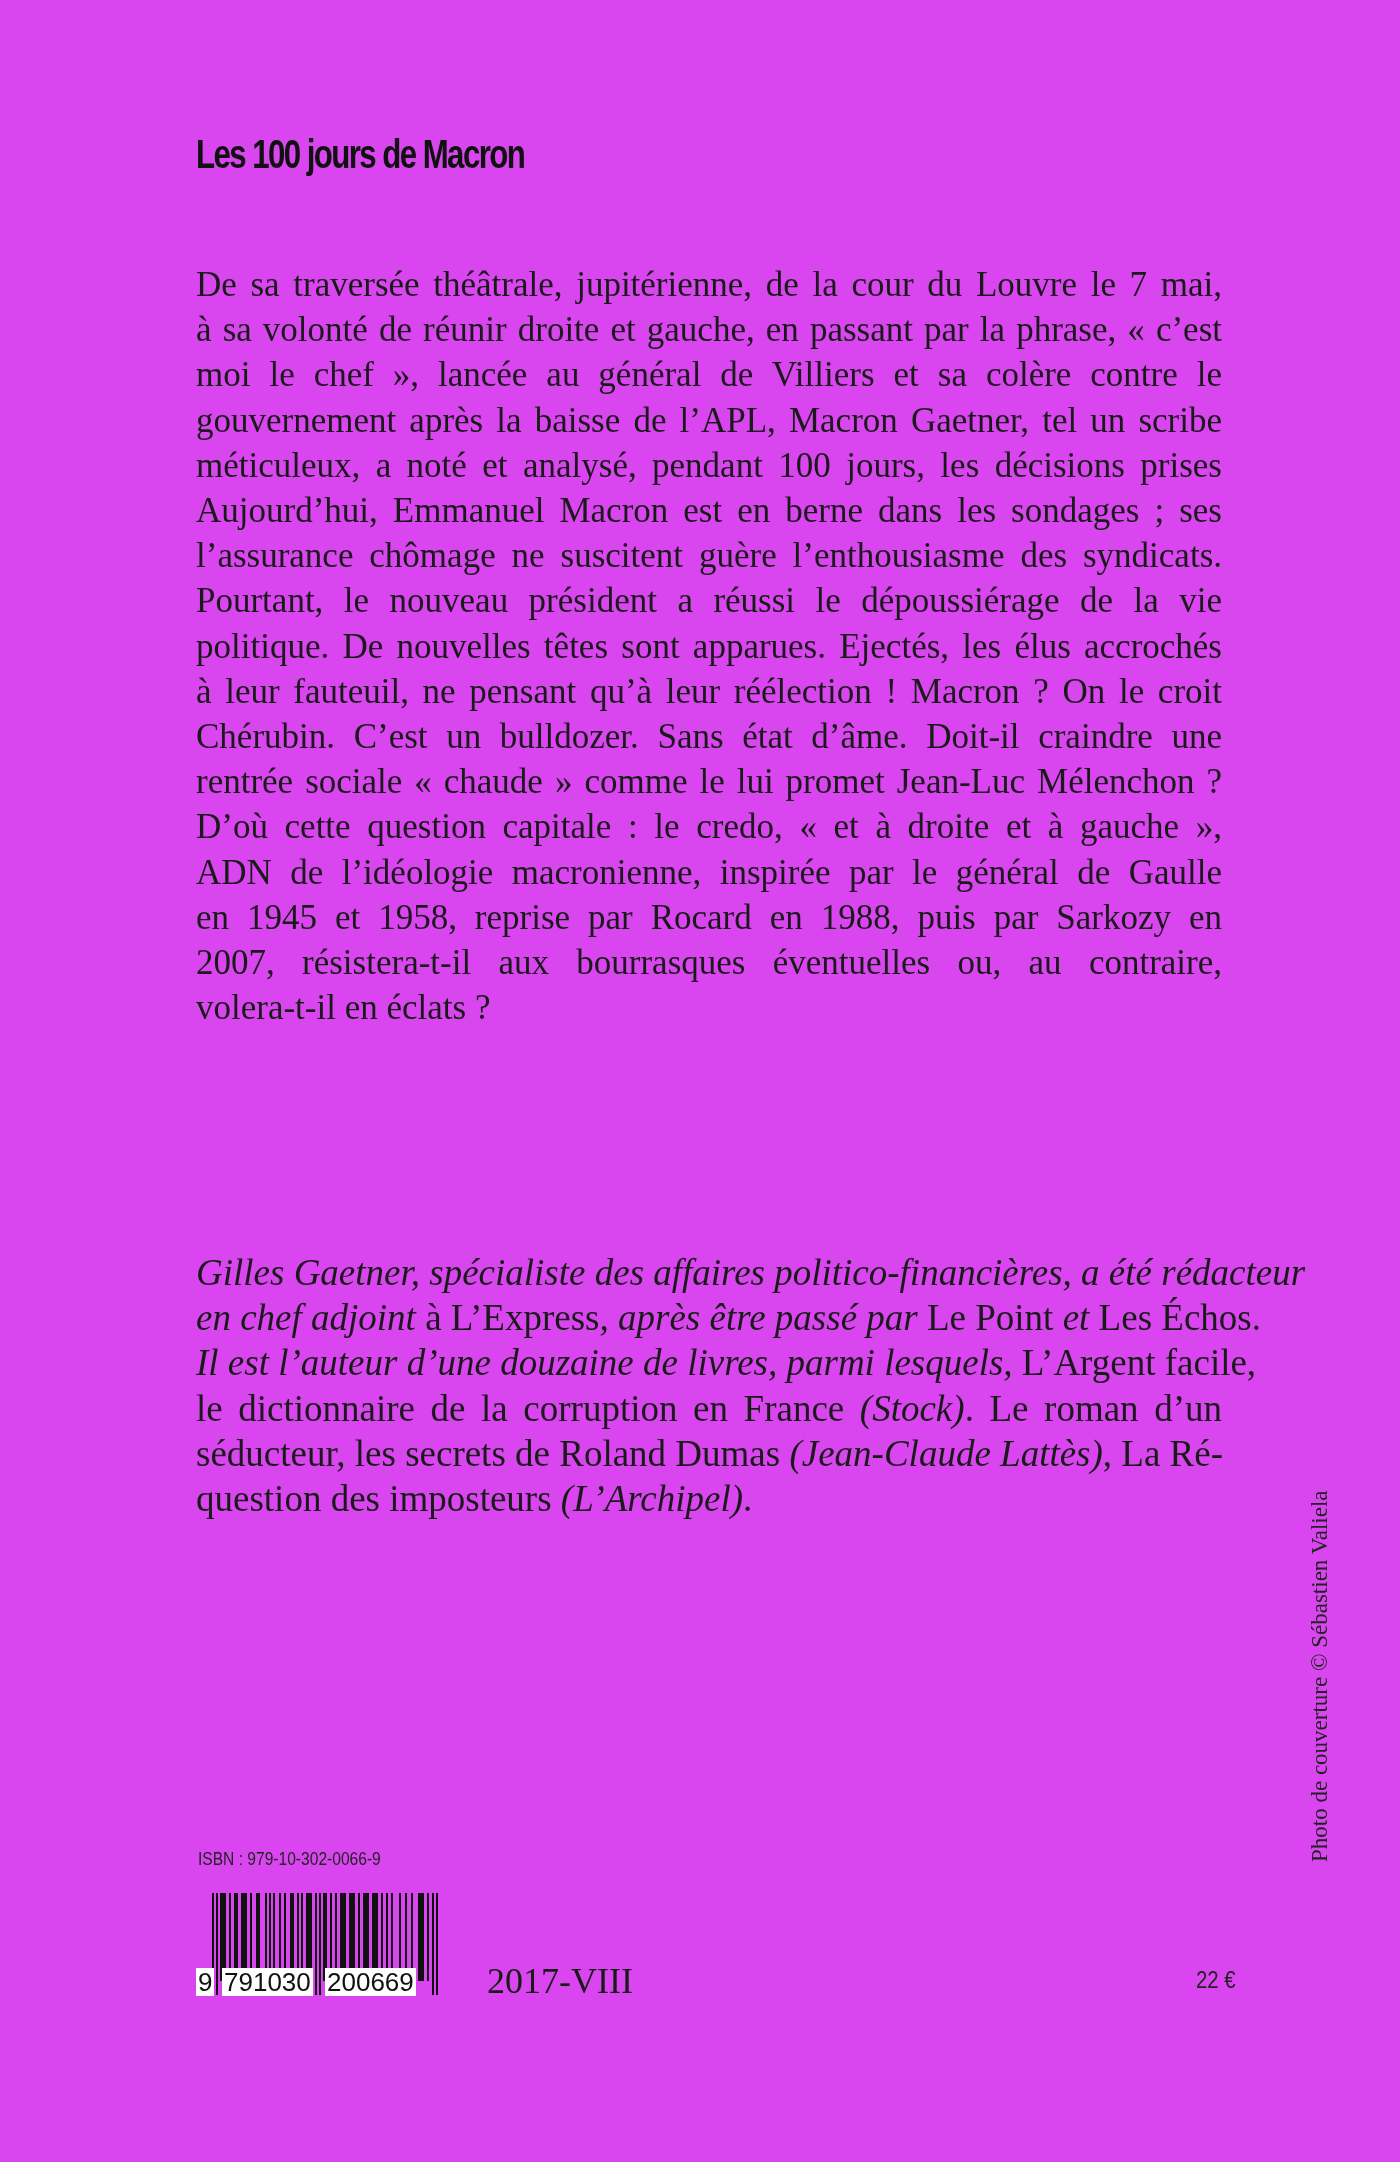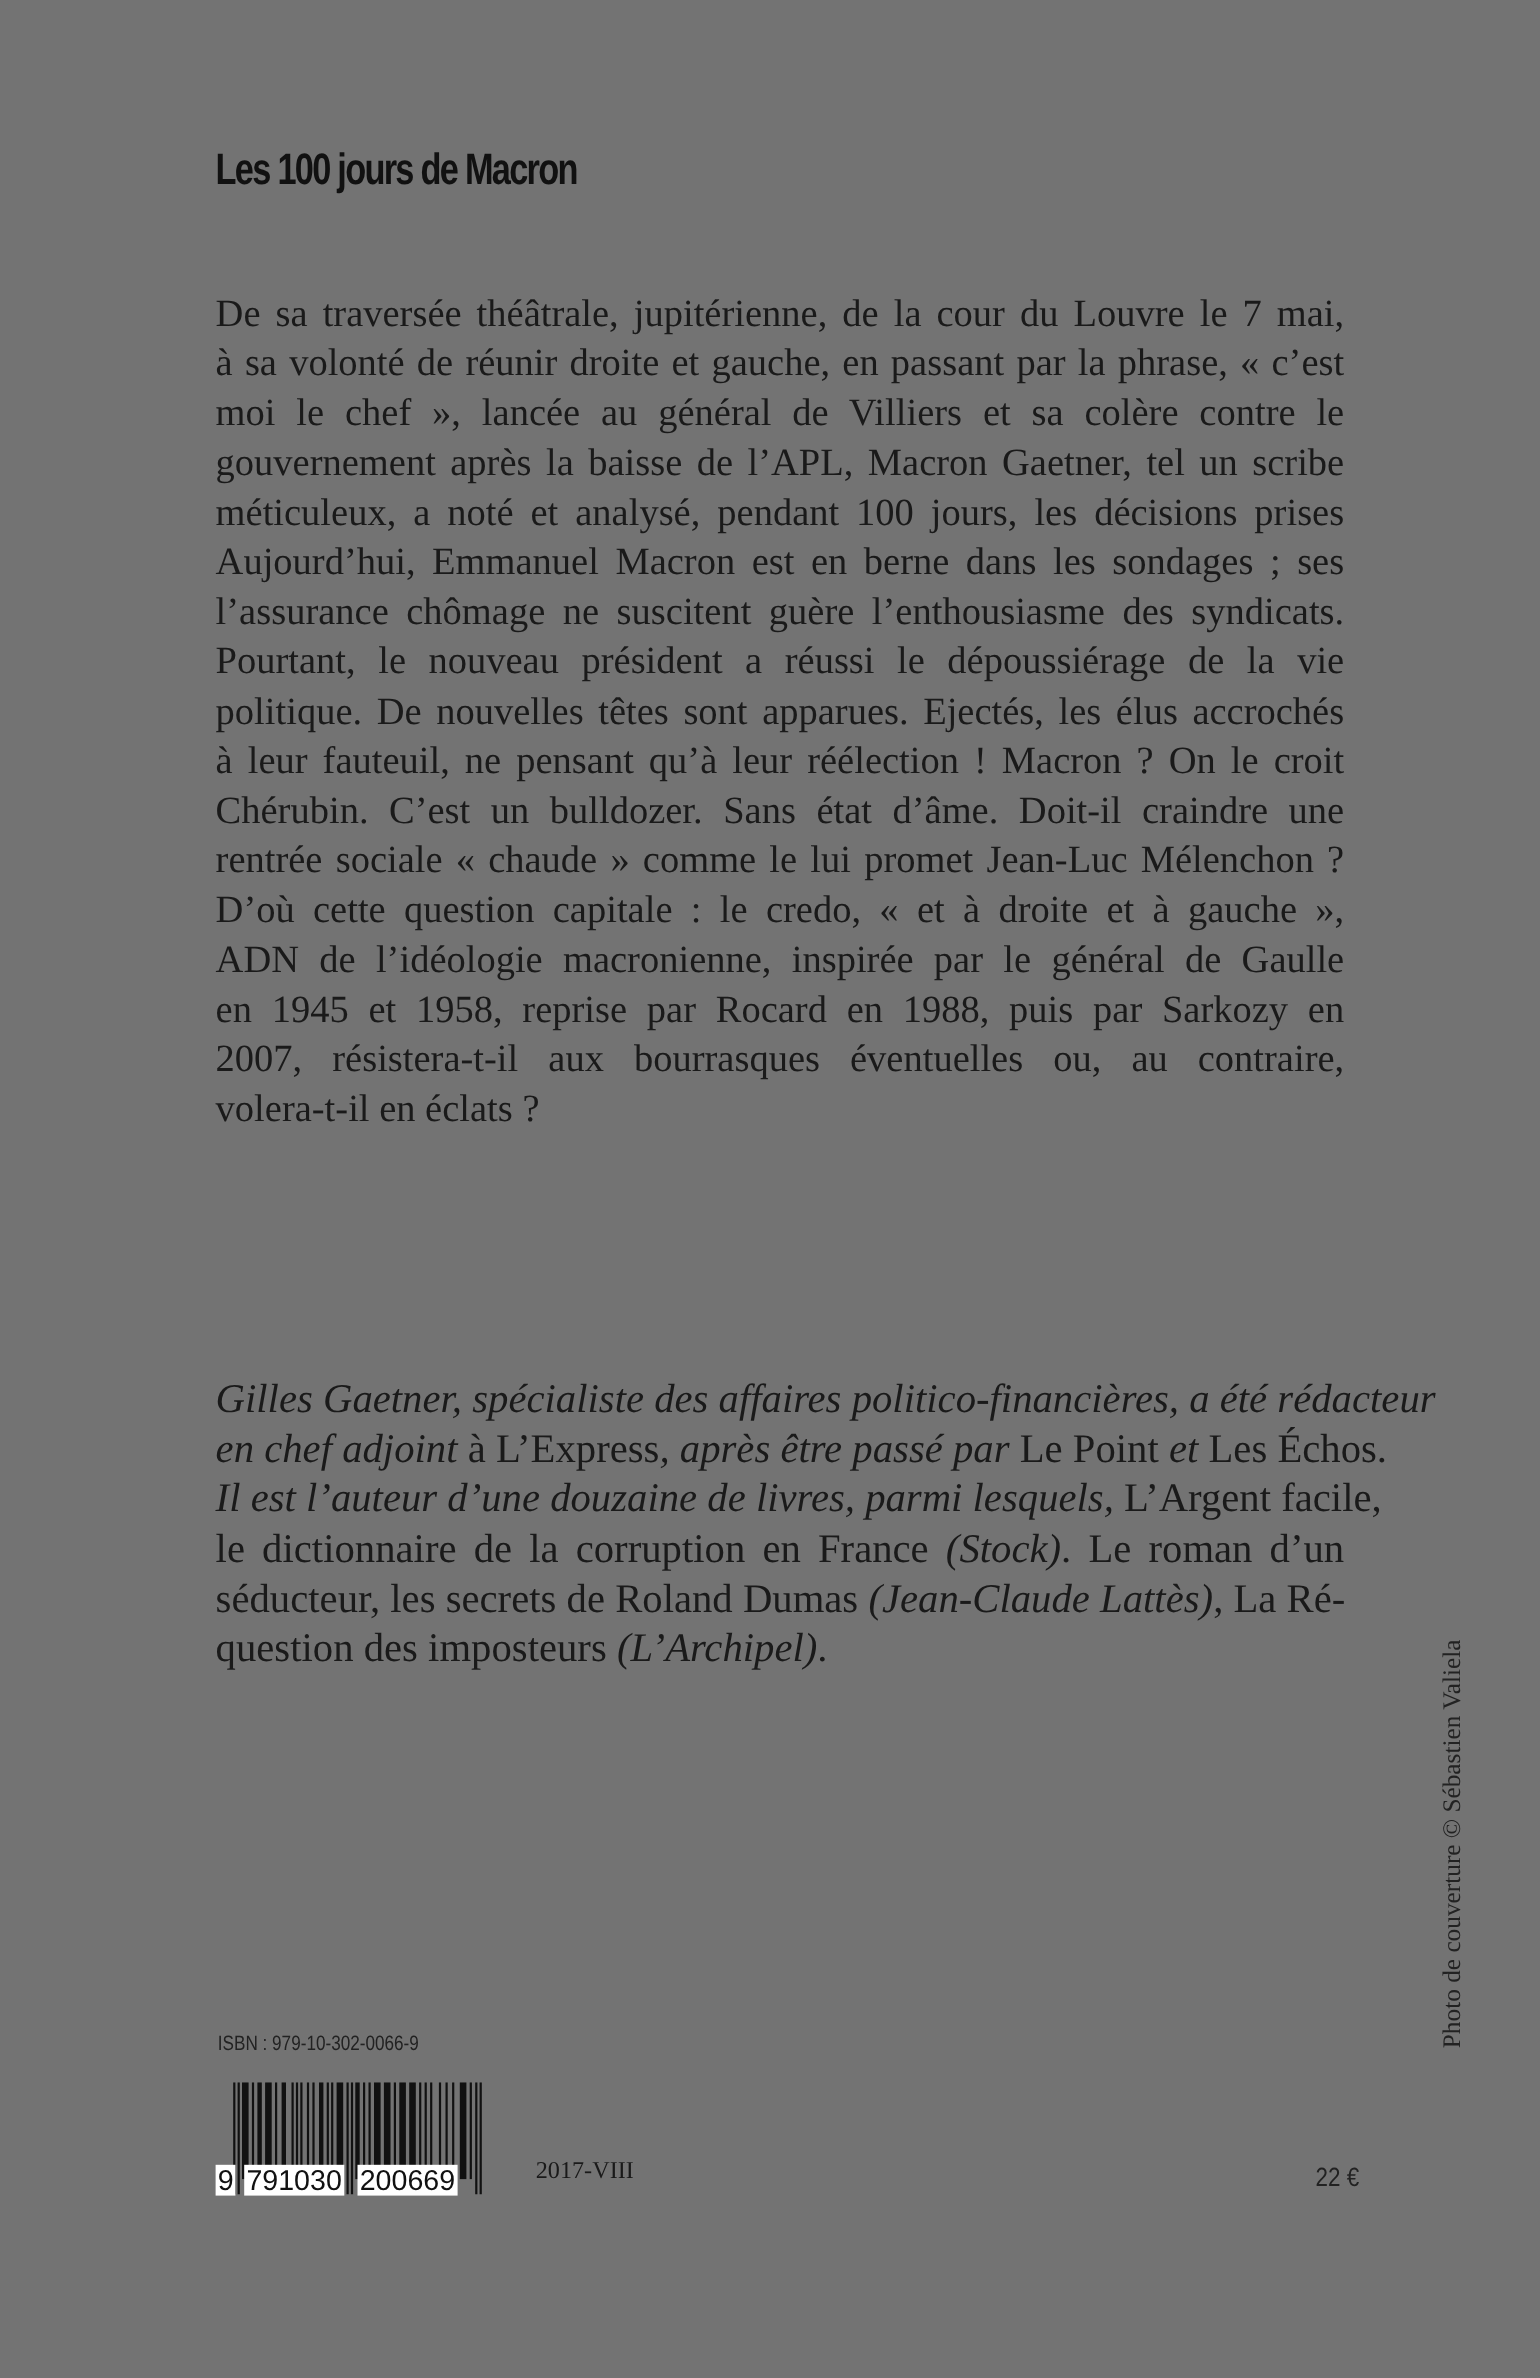--- a/index.html
+++ b/index.html
@@ -1,17 +1,17 @@
 <!DOCTYPE html>
 <html><head>
 <meta charset="utf-8">
 <style>
   html, body { margin: 0; padding: 0; background: #ffffff; }
   body { width: 1400px; height: 2162px; position: relative; overflow: hidden; color: #1a1a1a; }
-  .page { position: absolute; left: 0; top: 0; width: 1400px; height: 2162px; background: #737373; }
+  .page { position: absolute; left: 0; top: 0; width: 1400px; height: 2162px; background: #d946ef; }
   .title {
     position: absolute; left: 196px; top: 132px;
     font-family: "Liberation Sans", sans-serif; font-weight: bold;
     font-size: 40px; letter-spacing: -2px; transform: scaleX(0.78); transform-origin: left top;
     color: #111; white-space: nowrap;
   }
   .blurb {
     position: absolute; left: 196px; top: 262px; width: 1026px;
     font-family: "Liberation Serif", serif; font-size: 35px; line-height: 45.2px;
     text-align: justify; color: #1a1a1a;
@@ -37,21 +37,21 @@
   }
   .barcode { position: absolute; left: 198px; top: 1893px; width: 250px; height: 102px; }
   .barcode svg { display: block; }
   .barcode-digits {
     position: absolute; left: 198px; top: 1968px; width: 250px; height: 28px;
     font-family: "Liberation Sans", sans-serif; font-size: 26px; color: #111;
   }
   .barcode-digits span { position: absolute; top: 0; background: #fff; padding: 0 2px; line-height: 28px; }
   .edition {
     position: absolute; left: 487px; top: 1960px;
-    font-family: "Liberation Serif", serif; font-size: 22px; color: #1a1a1a; white-space: nowrap;
+    font-family: "Liberation Serif", serif; font-size: 36px; color: #1a1a1a; white-space: nowrap;
   }
   .price {
     position: absolute; left: 1196px; top: 1966px;
     font-family: "Liberation Sans", sans-serif; font-size: 24px; color: #222;
     transform: scaleX(0.85); transform-origin: left top; white-space: nowrap;
   }
 </style>
 </head>
 <body>
 

